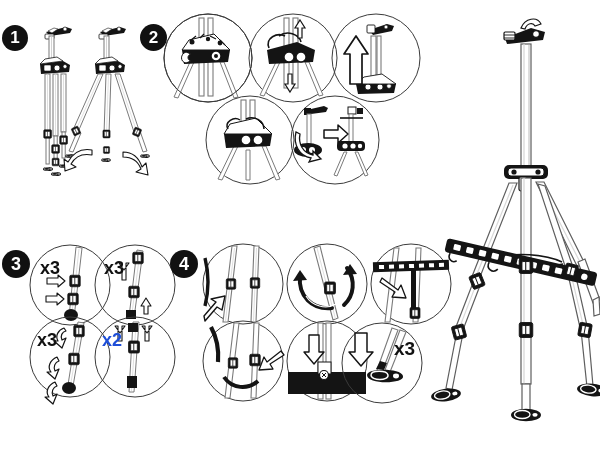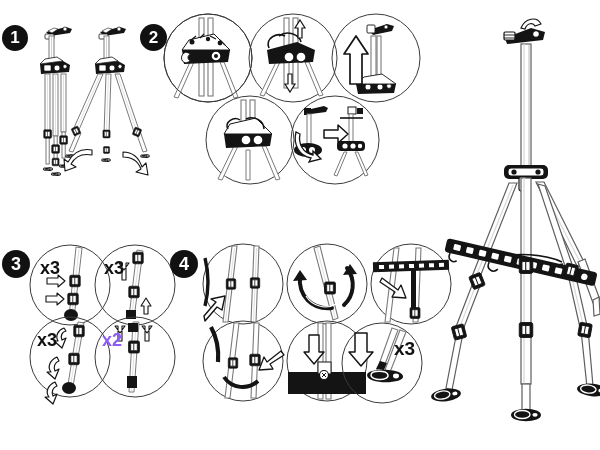--- a/index.html
+++ b/index.html
@@ -351,21 +351,21 @@
       </g>
       <line x1="136" y1="324" x2="131.5" y2="391" stroke="#d5d5d5" stroke-width="0.8"></line>
       <rect x="128" y="323" width="10" height="9" fill="#141414"></rect>
       <use href="#lock-clamp" transform="translate(134,347) scale(1.1)"></use>
       <rect x="127" y="376" width="10" height="12" fill="#141414"></rect>
       <g fill="#ffffff" stroke="#141414" stroke-width="1.1" stroke-linejoin="round">
         <polygon points="120,333 125,326 122,326 122,341 118,341 118,326 115,326"></polygon>
         <polygon points="147,333 152,326 149,326 149,341 145,341 145,326 142,326"></polygon>
       </g>
       <foreignObject x="102" y="330" width="34" height="24">
-        <div xmlns="http://www.w3.org/1999/xhtml" style="font:bold 18px 'Liberation Sans',sans-serif;color:#8b5cf6;">x2</div>
+        <div xmlns="http://www.w3.org/1999/xhtml" style="font:bold 18px 'Liberation Sans',sans-serif;color:#1d4ed8;">x2</div>
       </foreignObject>
     </g>
 
     <foreignObject x="2" y="250" width="34" height="34">
       <div xmlns="http://www.w3.org/1999/xhtml" style="width:28px;height:28px;border-radius:50%;background:#111;color:#fff;display:flex;align-items:center;justify-content:center;font:bold 18px 'Liberation Sans',sans-serif;">3</div>
     </foreignObject>
   </g>
 
   <g>
 

